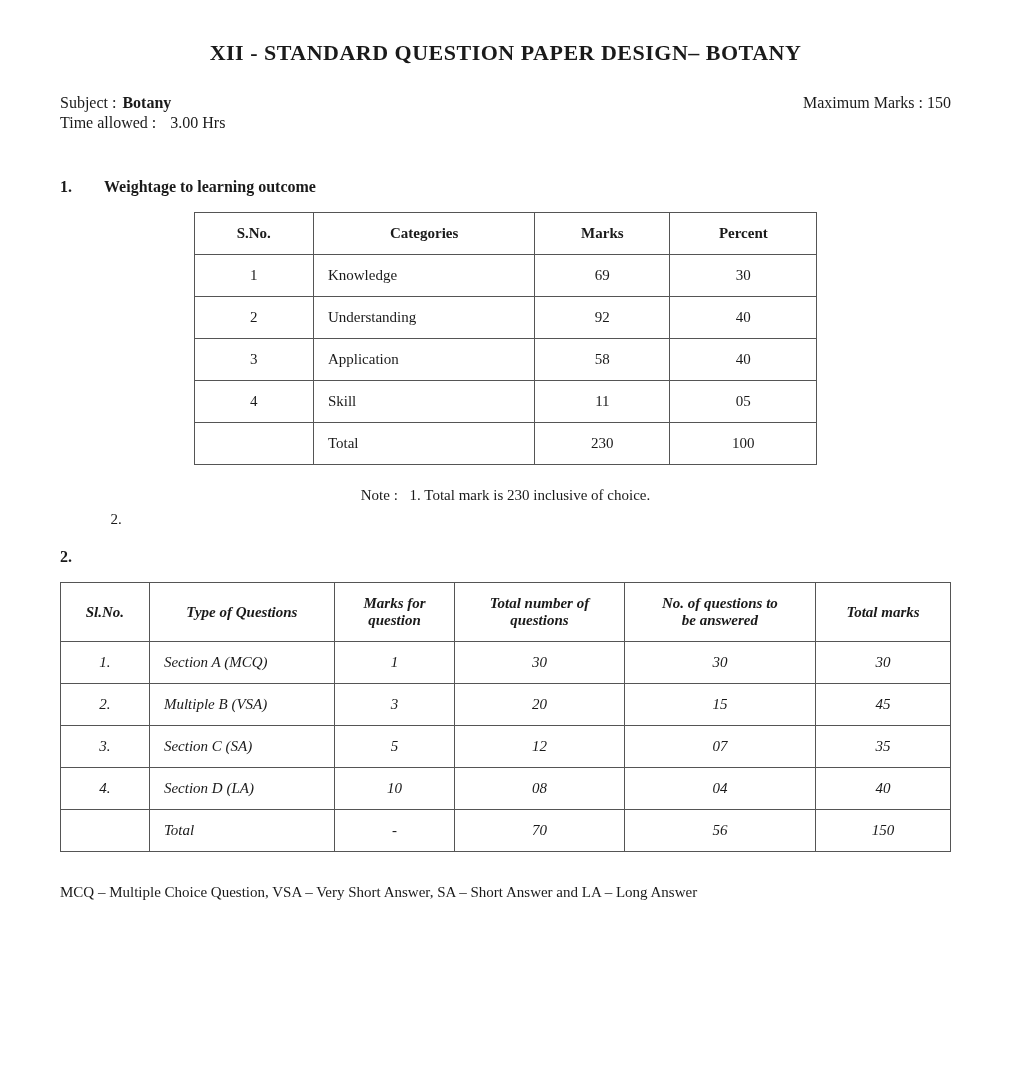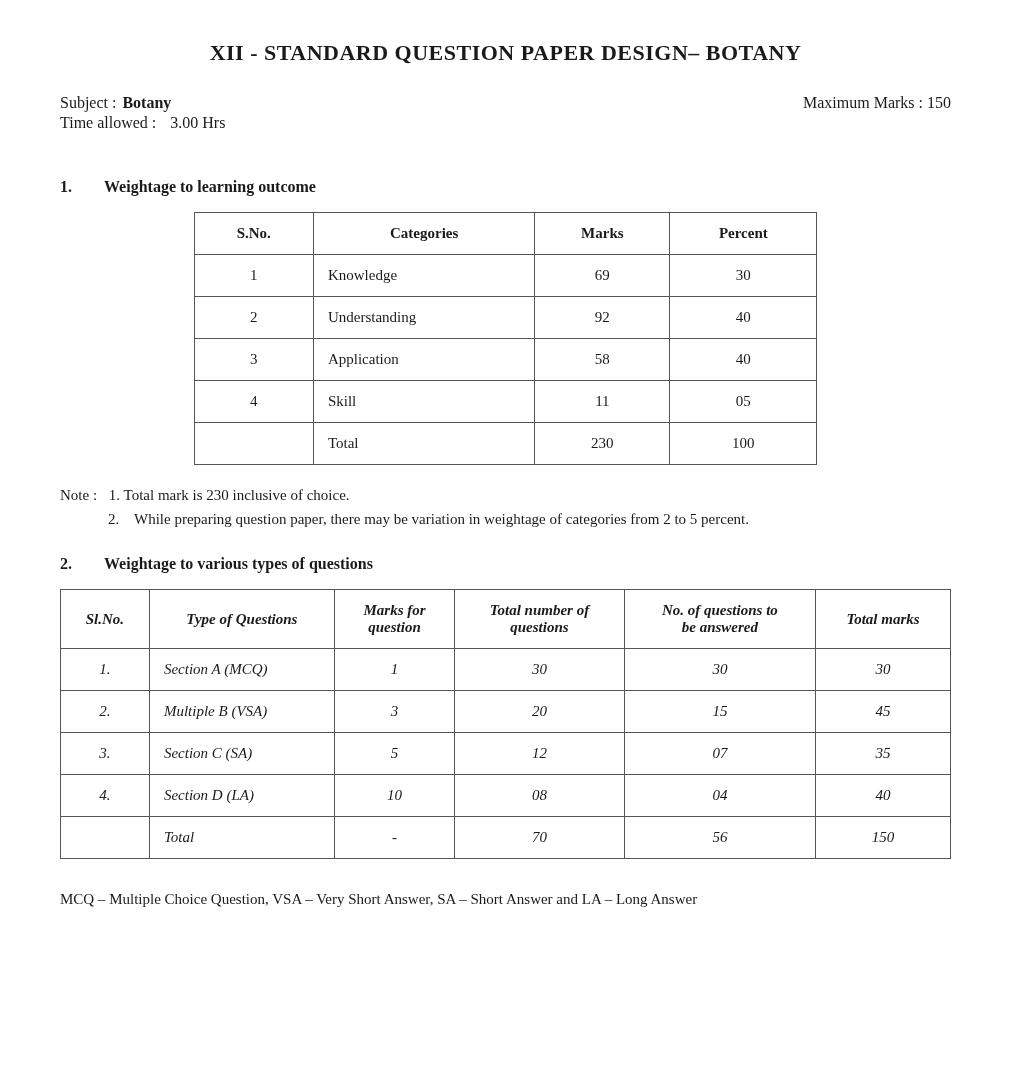--- a/index.html
+++ b/index.html
@@ -67,23 +67,24 @@
       font-size: 15px;
     }
     th {
       font-weight: bold;
       background: #fff;
     }
     td.left-align {
       text-align: left;
     }
     .note-block {
-      margin-bottom: 24px;
+      margin-bottom: 17px;
       font-size: 15px;
       line-height: 1.6;
+      text-align: center;
     }
     .note-items {
       margin-left: 48px;
     }
     .note-item {
       display: flex;
       gap: 10px;
       margin-bottom: 4px;
     }
     .note-num {
@@ -175,30 +176,28 @@
 </div>
 
 
 <div class="note-block">
   <span>Note :</span>
   <span style="margin-left:8px;">1.</span>
   <span> Total mark is 230 inclusive of choice.</span>
   <div class="note-items">
     <div class="note-item">
       <span class="note-num">2.</span>
-      <span>While preparing question paper, there may be variation in weightage of categories from 2 to 5 percent.</span>
     </div>
   </div>
 </div>
 
 
 <div class="section-wrapper">
   <div class="section-heading">
     <span class="section-num">2.</span>
-    <span>Weightage to various types of questions</span>
   </div>
   <table class="table2">
     <thead>
       <tr id="table2-header-row">
           <th style="vertical-align: middle;">Sl.No.</th>
           <th style="vertical-align: middle;">Type of Questions</th>
           <th style="vertical-align: middle;">Marks for<br>question</th>
           <th style="vertical-align: middle;">Total number of<br>questions</th>
           <th style="vertical-align: middle;">No. of questions to<br>be answered</th>
           <th style="vertical-align: middle;">Total marks</th>

